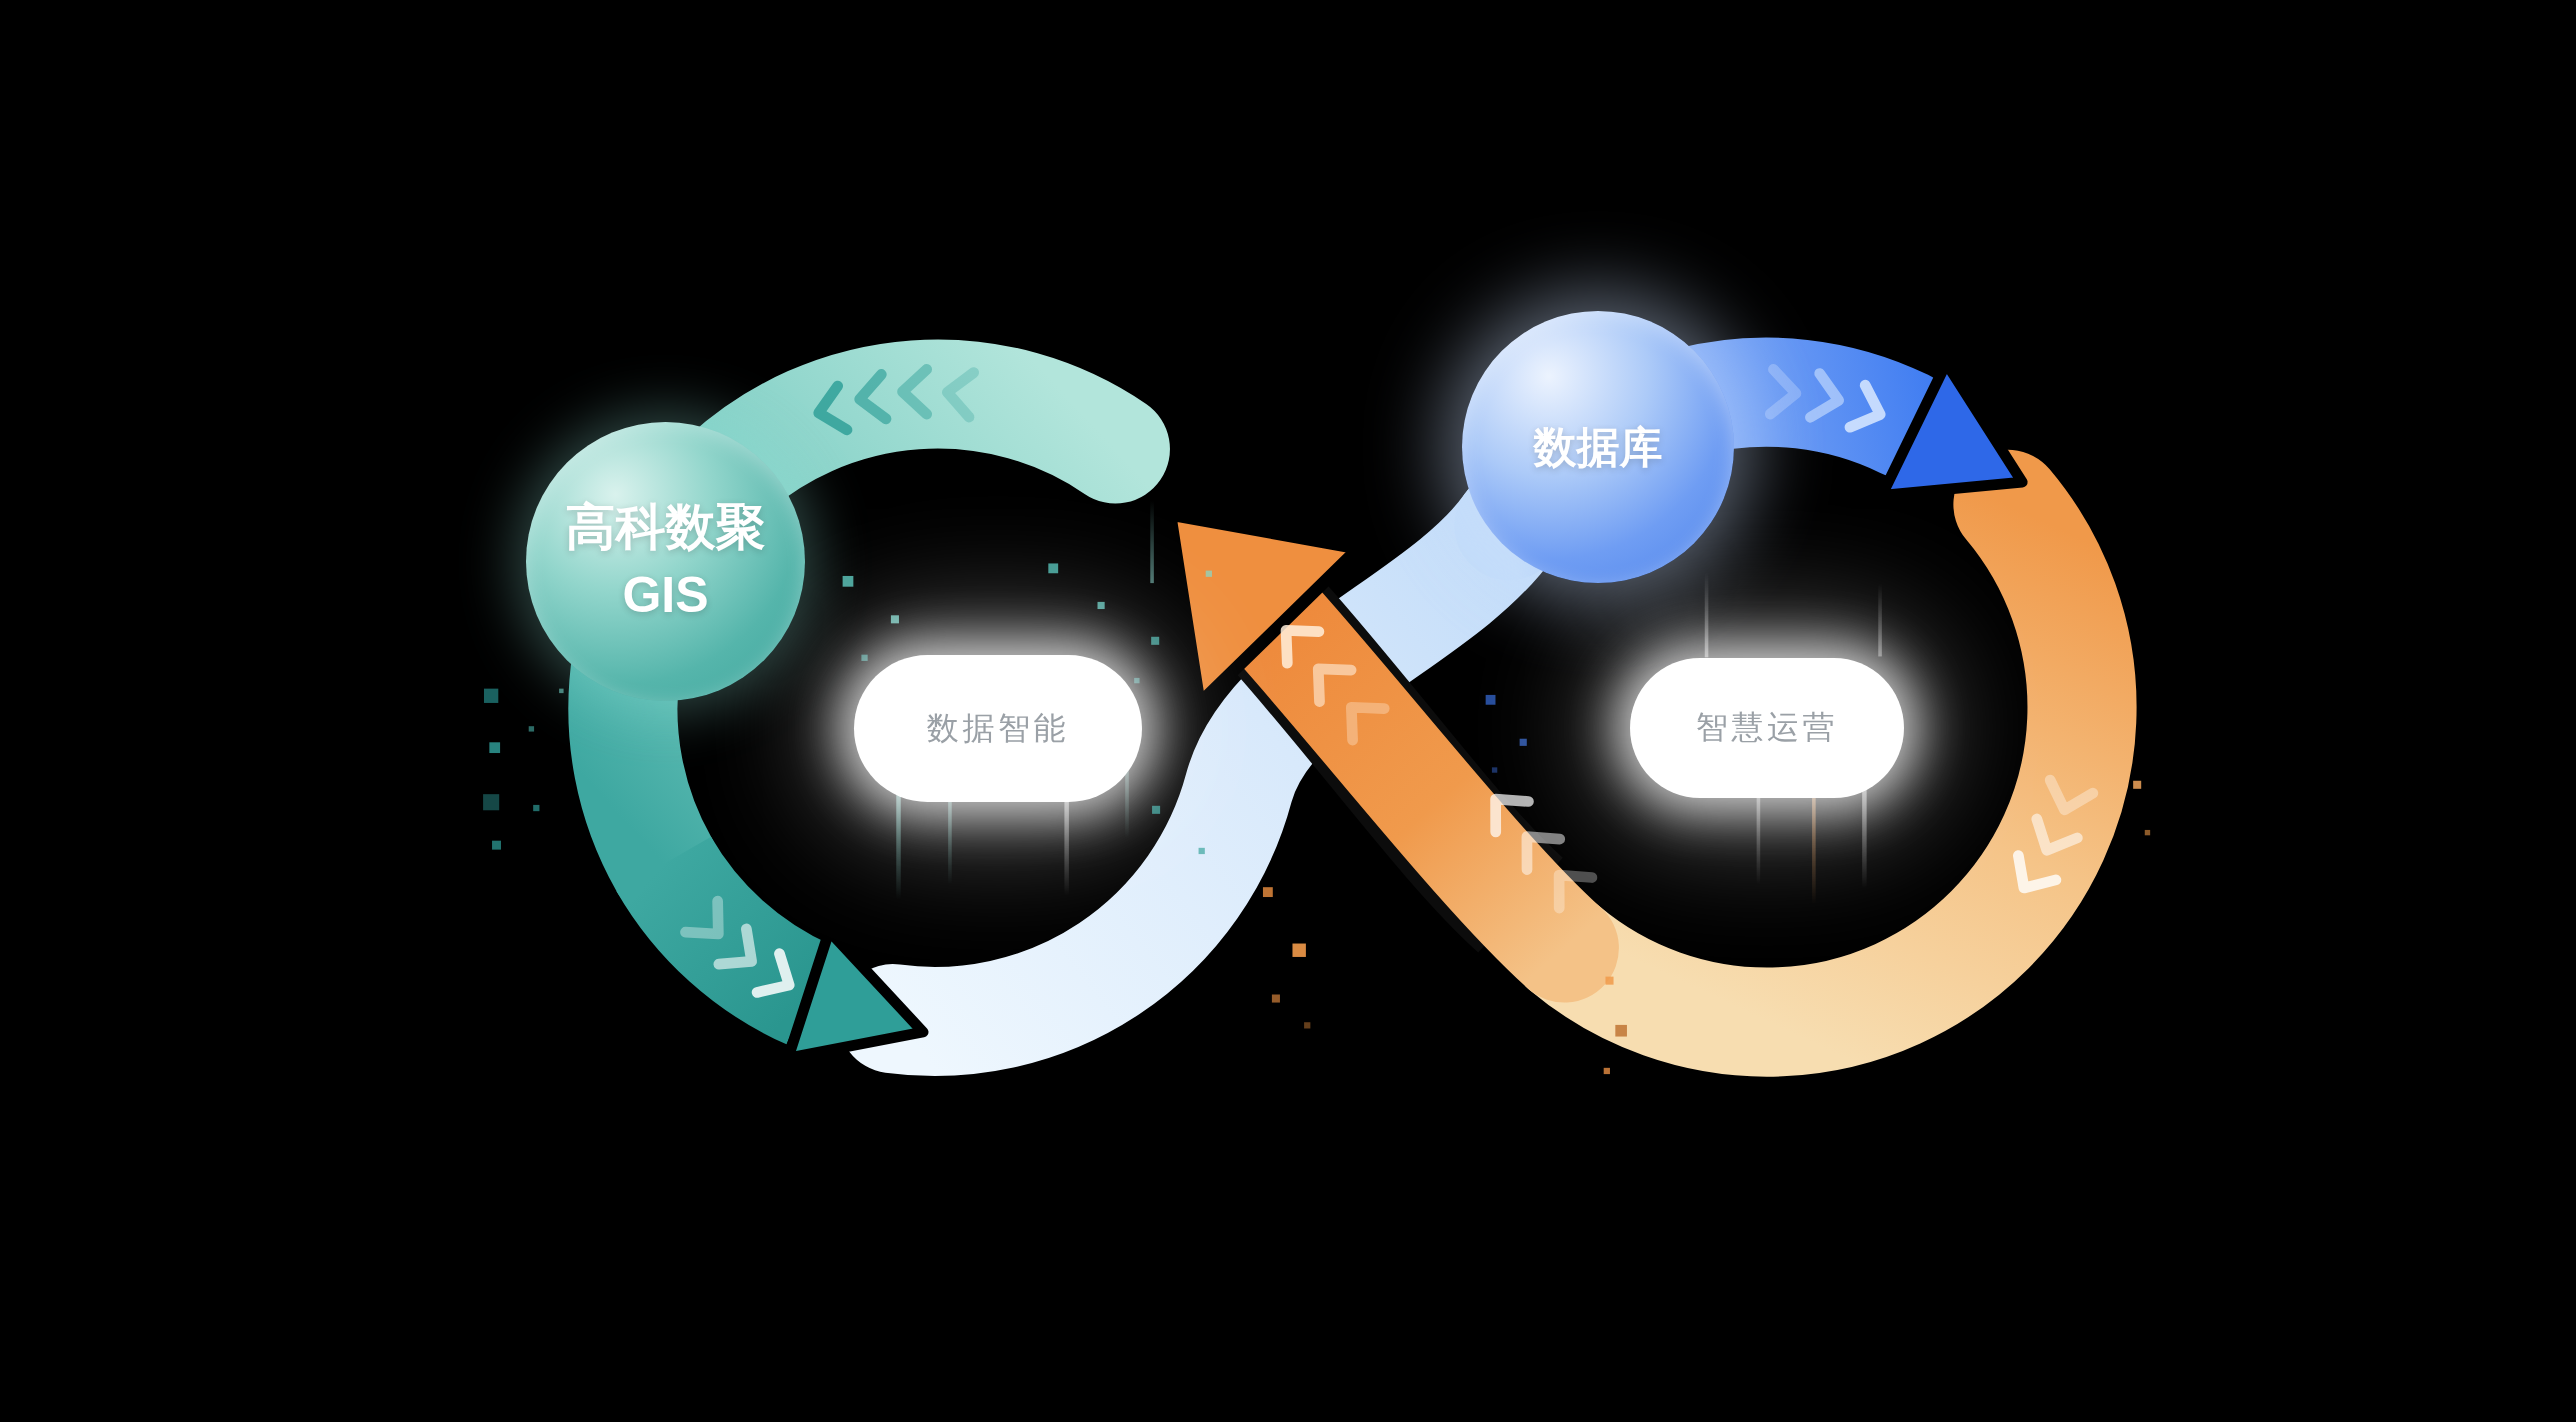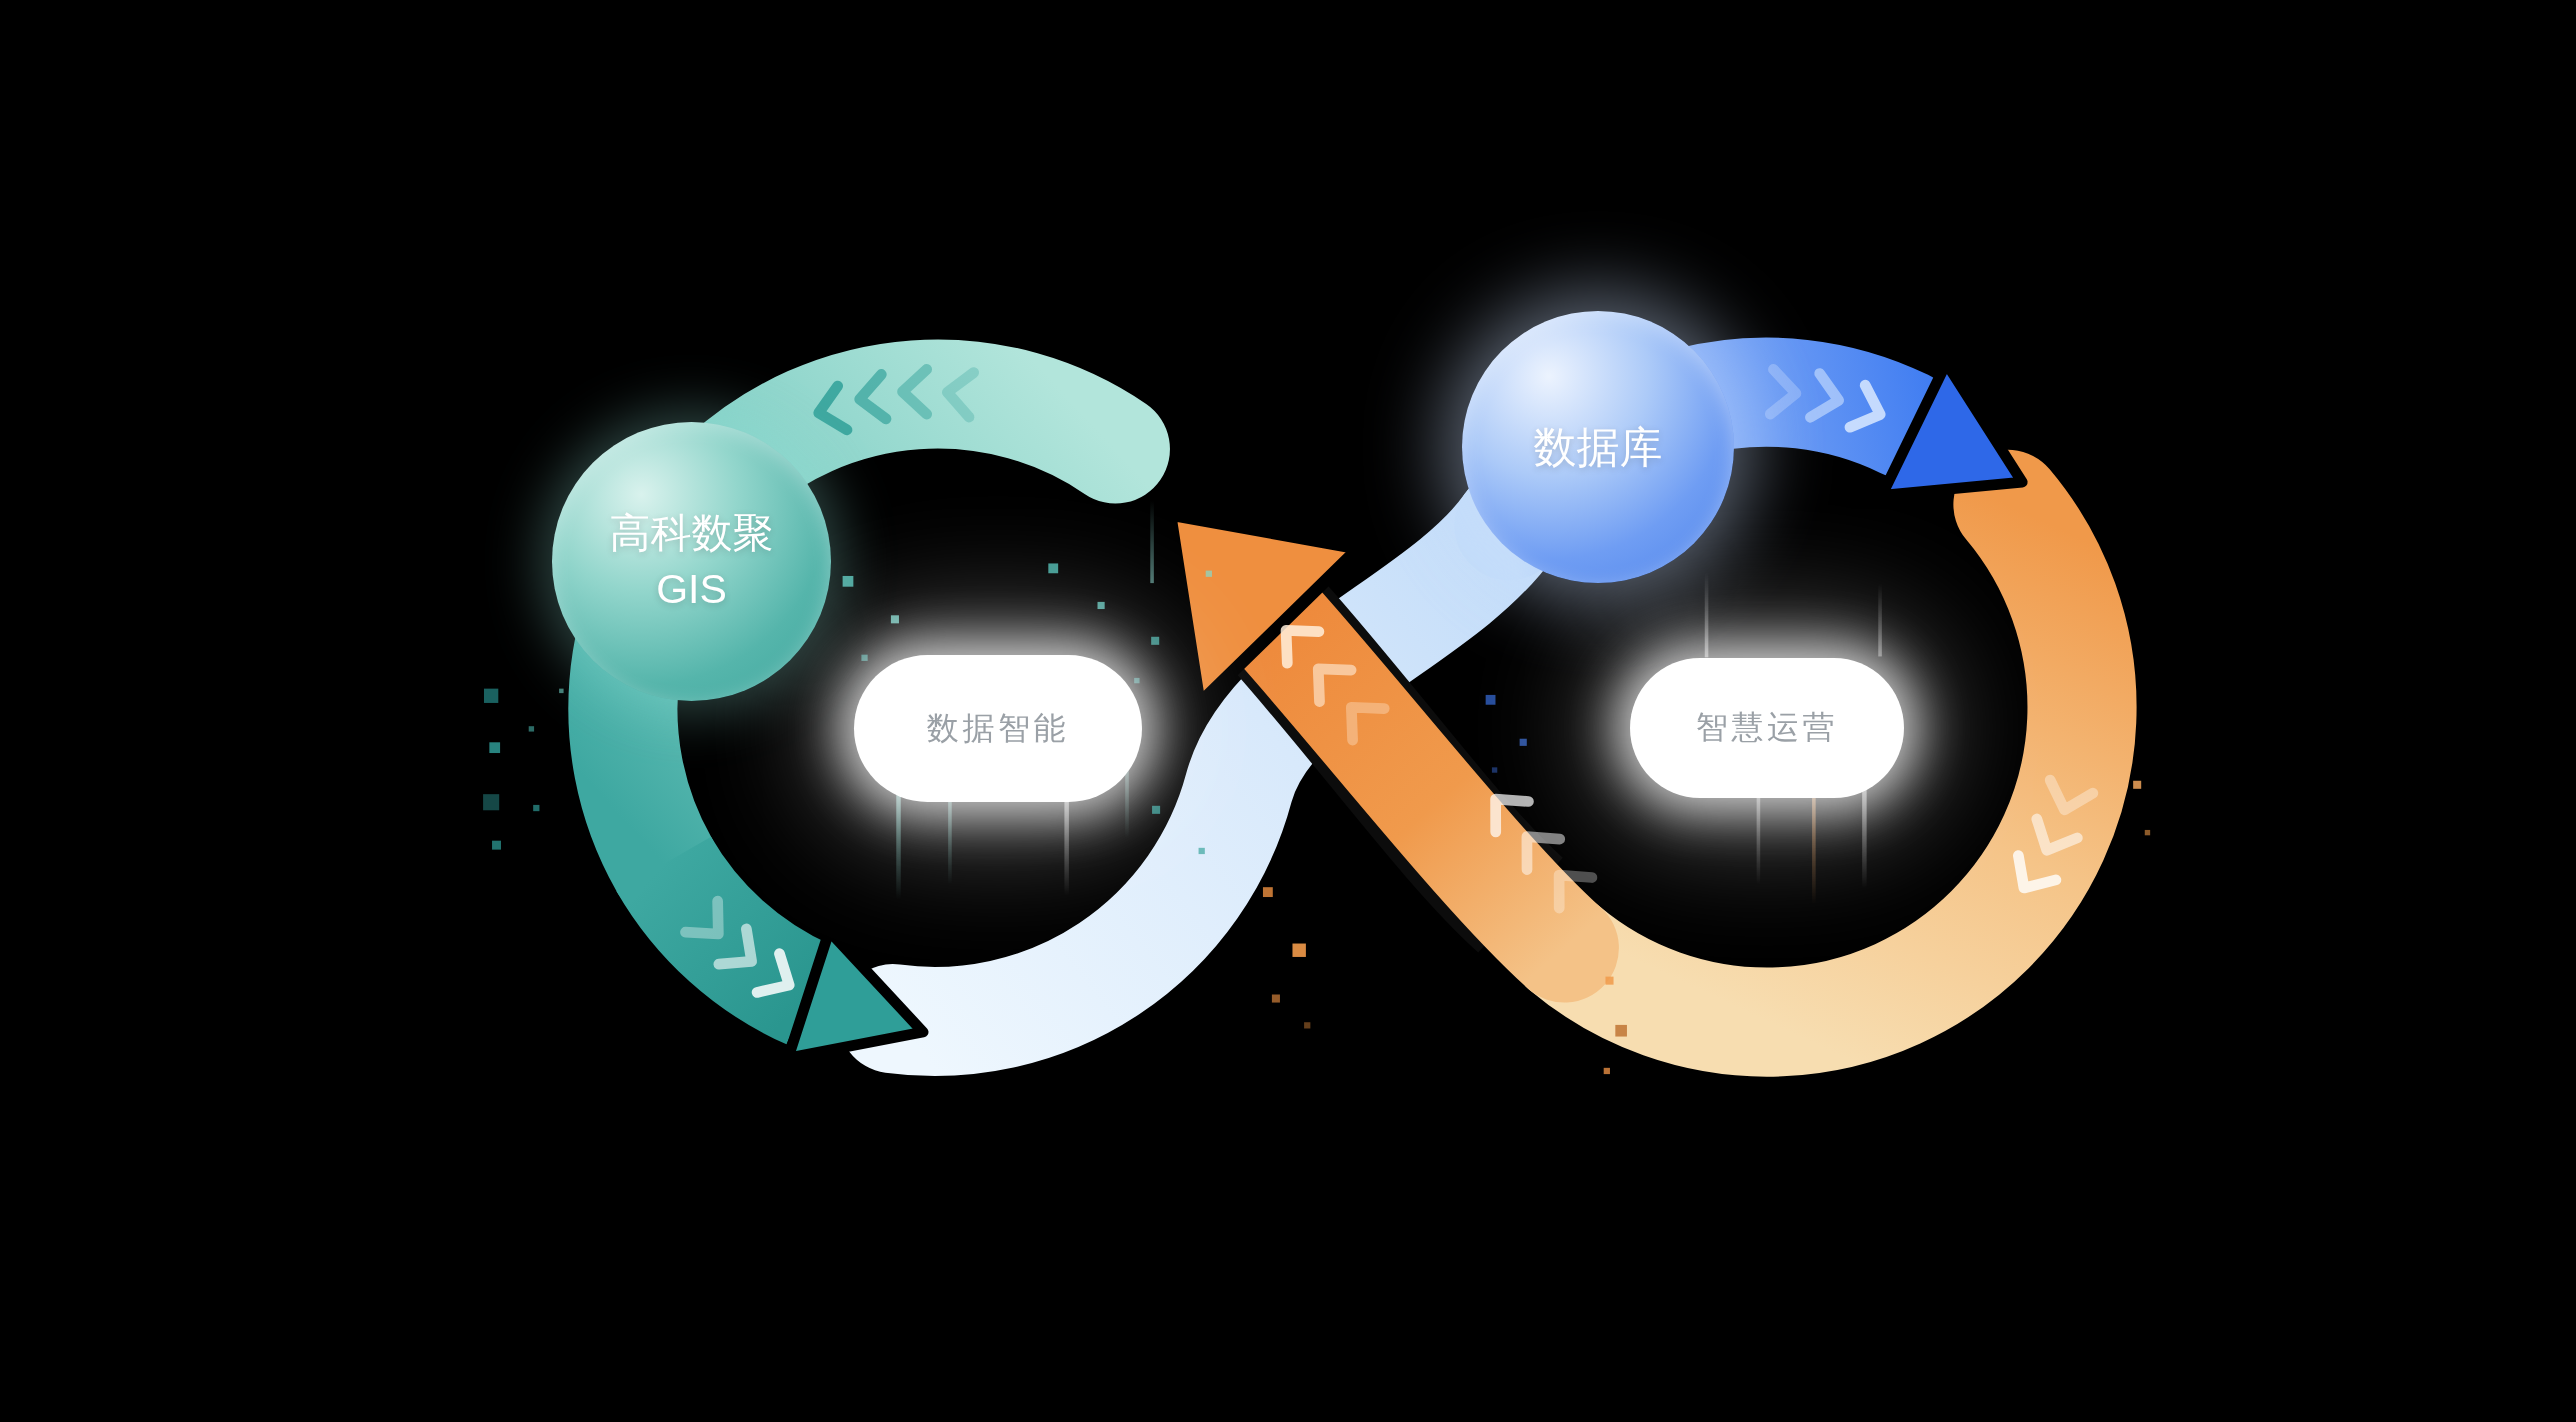--- a/index.html
+++ b/index.html
@@ -10,25 +10,25 @@
   .pill{
     position:absolute;background:#ffffff;border-radius:85px;
     display:flex;align-items:center;justify-content:center;
     box-shadow:0 0 49px 14.3px rgba(255,255,255,.75),0 0 116px 40px rgba(255,255,255,.30);
   }
   .pill span{font-size:32px;color:#9aa0a6;font-weight:500;letter-spacing:3.6px;}
 
   .node{
     position:absolute;border-radius:50%;
     display:flex;flex-direction:column;align-items:center;justify-content:center;
-    color:#ffffff;text-align:center;font-weight:400;
+    color:#ffffff;text-align:center;font-weight:700;
   }
   .node span{display:block;line-height:1.35;text-shadow:0 1.8px 7.2px rgba(0,0,0,.18);}
   .node-gis{
-    left:552px;top:422px;width:279px;height:279px;font-size:41px;
+    left:526px;top:422px;width:279px;height:279px;font-size:50px;
     background:radial-gradient(circle at 32% 26%,#d9f2ed 0%,#93d6cc 34%,#55b5ab 68%,#3ea69d 100%);
     box-shadow:0 0 54px 12.5px rgba(150,230,220,.30), inset 0 5.4px 19.7px rgba(255,255,255,.35);
   }
   .node-db{
     left:1462px;top:311px;width:272px;height:272px;font-size:43px;
     background:radial-gradient(circle at 32% 24%,#ecf3fe 0%,#accaf8 36%,#6f9df3 66%,#4c82ea 100%);
     box-shadow:0 0 76px 19.7px rgba(205,225,255,.45), inset 0 5.4px 19.7px rgba(255,255,255,.4);
   }
   .node-decision{
     left:1681px;top:852px;width:270px;height:270px;font-size:38px;

